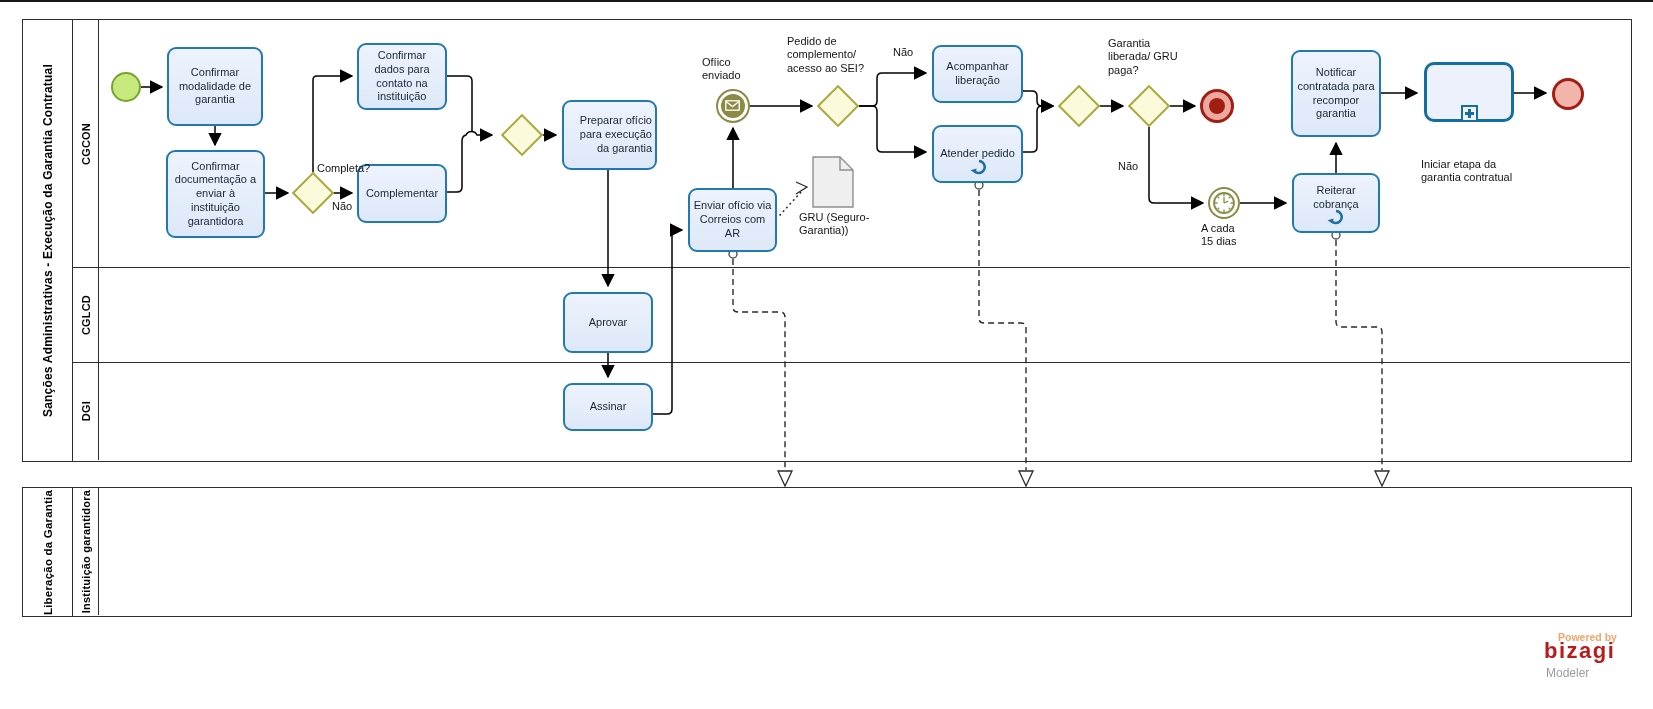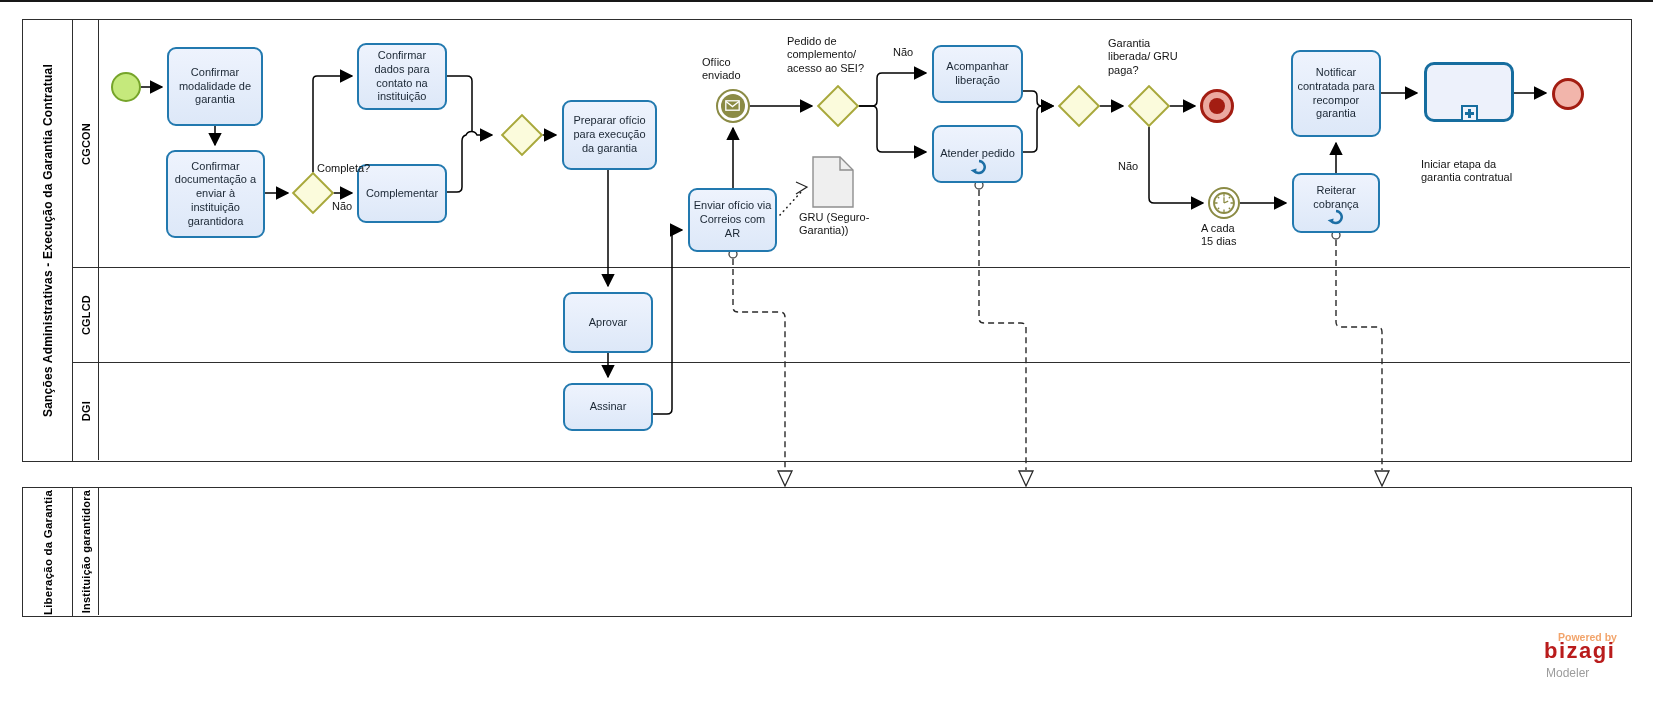--- a/index.html
+++ b/index.html
@@ -161,21 +161,21 @@
     </div>
 
   <div class="task" style="left:357px;top:43px;width:90px;height:67px;">
     <span>Confirmar dados para contato na instituição</span>
     </div>
 
   <div class="task" style="left:357px;top:164px;width:90px;height:59px;">
     <span>Complementar</span>
     </div>
 
-  <div class="task" style="left:562px;top:100px;width:95px;height:70px;">
+  <div class="task" style="left:562px;top:100px;width:95px;height:70px;text-align:right;">
     <span>Preparar ofício para execução da garantia</span>
     </div>
 
   <div class="task" style="left:563px;top:292px;width:90px;height:61px;">
     <span>Aprovar</span>
     </div>
 
   <div class="task" style="left:563px;top:383px;width:90px;height:48px;">
     <span>Assinar</span>
     </div>

